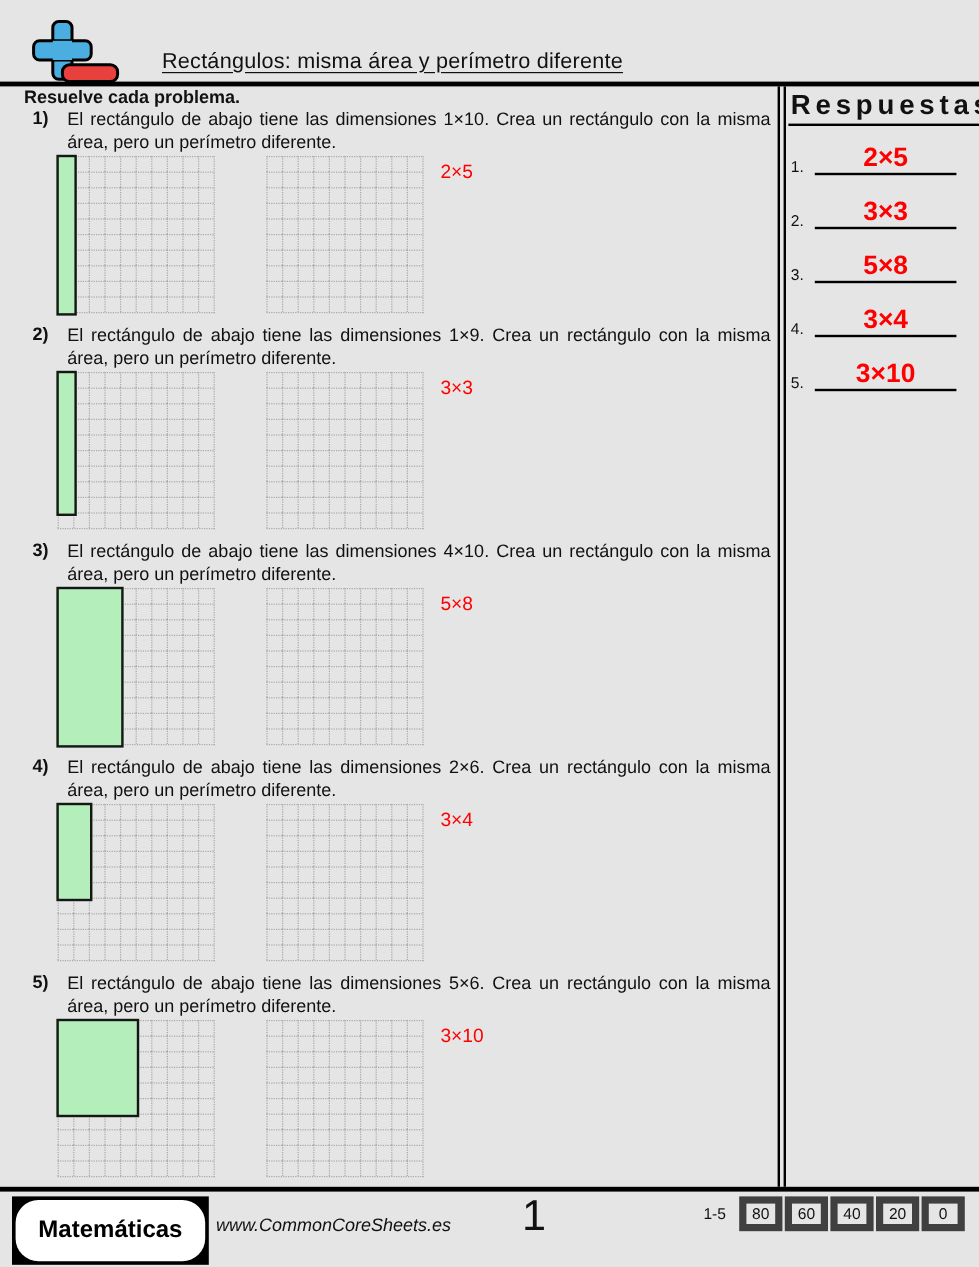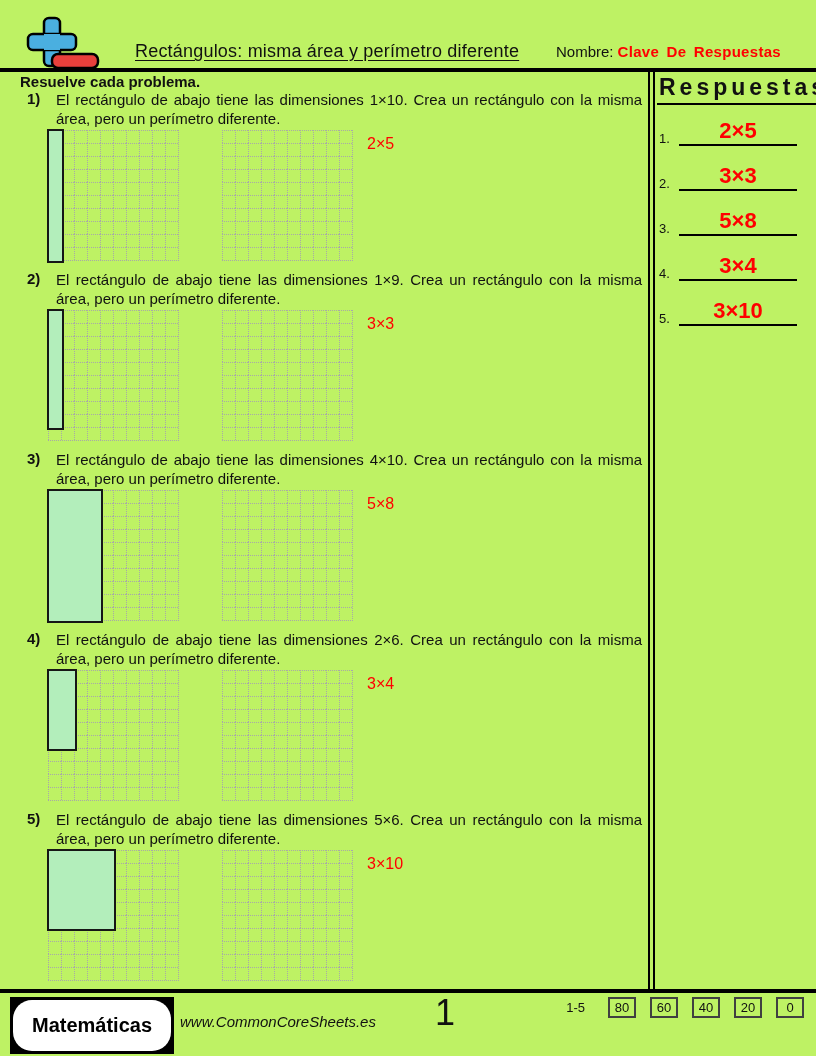--- a/index.html
+++ b/index.html
@@ -1,16 +1,16 @@
 <!DOCTYPE html>
 <html><head>
 <meta charset="utf-8">
 <style>
   html,body{margin:0;padding:0;background:#fff;}
-  .page{position:relative;width:816px;height:1056px;background:#bef264;overflow:hidden;
+  .page{position:relative;width:816px;height:1056px;background:#e5e5e5;overflow:hidden;
         font-family:"Liberation Sans",sans-serif;color:#111;}
 
   
   .logo{position:absolute;left:22px;top:16px;width:80px;height:56px;}
   .page-title{position:absolute;left:135px;top:41px;font-size:18px;letter-spacing:.2px;
               text-decoration:underline;text-underline-offset:3px;white-space:nowrap;}
   .name-row{position:absolute;left:556px;top:43px;font-size:15px;white-space:nowrap;}
   .name-value{font-weight:bold;color:#f00;word-spacing:3px;letter-spacing:.3px;margin-left:4px;}
   .rule{position:absolute;left:0;width:816px;height:4px;background:#000;}
   .rule.top{top:68px;} .rule.bottom{top:989px;}
@@ -43,36 +43,35 @@
 
   
   .brand{position:absolute;left:10px;top:997px;width:164px;height:57px;background:#000;}
   .brand-pill{position:absolute;left:3px;top:3px;right:3px;bottom:3px;background:#fff;
               border-radius:19px;display:flex;align-items:center;justify-content:center;
               font-size:20px;font-weight:bold;color:#000;}
   .site-url{position:absolute;left:180px;top:1013px;font-size:15px;font-style:italic;}
   .page-num{position:absolute;left:400px;top:992px;width:90px;text-align:center;font-size:36px;}
   .score-row{position:absolute;right:12px;top:997px;display:flex;align-items:center;}
   .score-range{font-size:13px;margin-right:9px;}
-  .score-cell{width:24px;height:17px;border:2px solid #404040;margin-left:14px;
+  .score-cell{width:24px;height:17px;border:6px solid #404040;margin-left:2px;
               display:flex;align-items:center;justify-content:center;font-size:13px;}
 </style>
 </head>
 <body>
 
 <div class="page">
 
   <svg class="logo" viewBox="0 0 80 56">
     <rect x="22" y="2" width="16" height="48" rx="5" fill="#4aafe0" stroke="#000" stroke-width="2.5"></rect>
     <rect x="6" y="18" width="48" height="16" rx="5" fill="#4aafe0" stroke="#000" stroke-width="2.5"></rect>
     <rect x="22" y="18" width="16" height="16" fill="#4aafe0"></rect>
     <rect x="30" y="38" width="46" height="14" rx="6" fill="#e8403c" stroke="#000" stroke-width="2.5"></rect>
   </svg>
   <div class="page-title">Rectángulos: misma área y perímetro diferente</div>
-  <div class="name-row"><span>Nombre:</span><span class="name-value">Clave De Respuestas</span></div>
   <div class="rule top"></div>
 
   <div class="instructions">Resuelve cada problema.</div>
   <div id="problems">
       <div class="problem" style="top: 90px;">
         <div class="p-num">1)</div>
         <div class="p-text">El rectángulo de abajo tiene las dimensiones 1×10. Crea un rectángulo con la misma área, pero un perímetro diferente.</div>
         <div class="grids">
           <div class="grid g1" style="grid-template-columns: repeat(10, 13px); grid-template-rows: repeat(10, 13px);">
             <div class="cell"></div>

